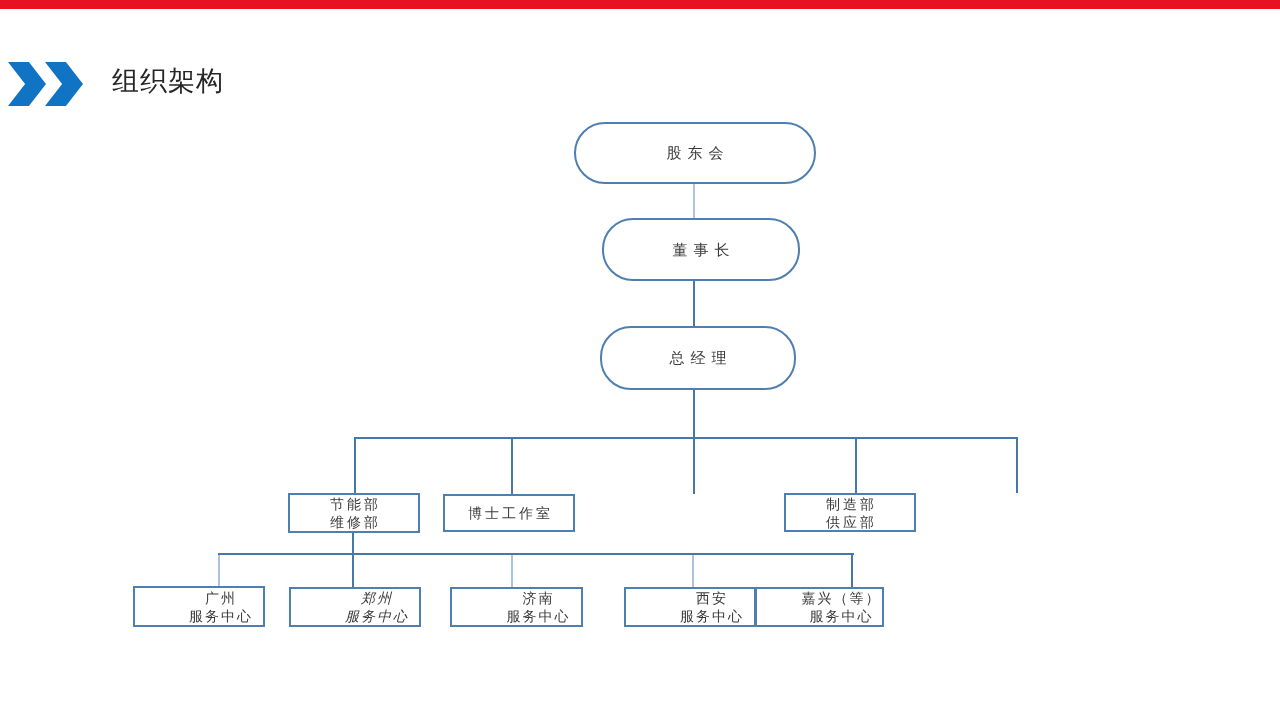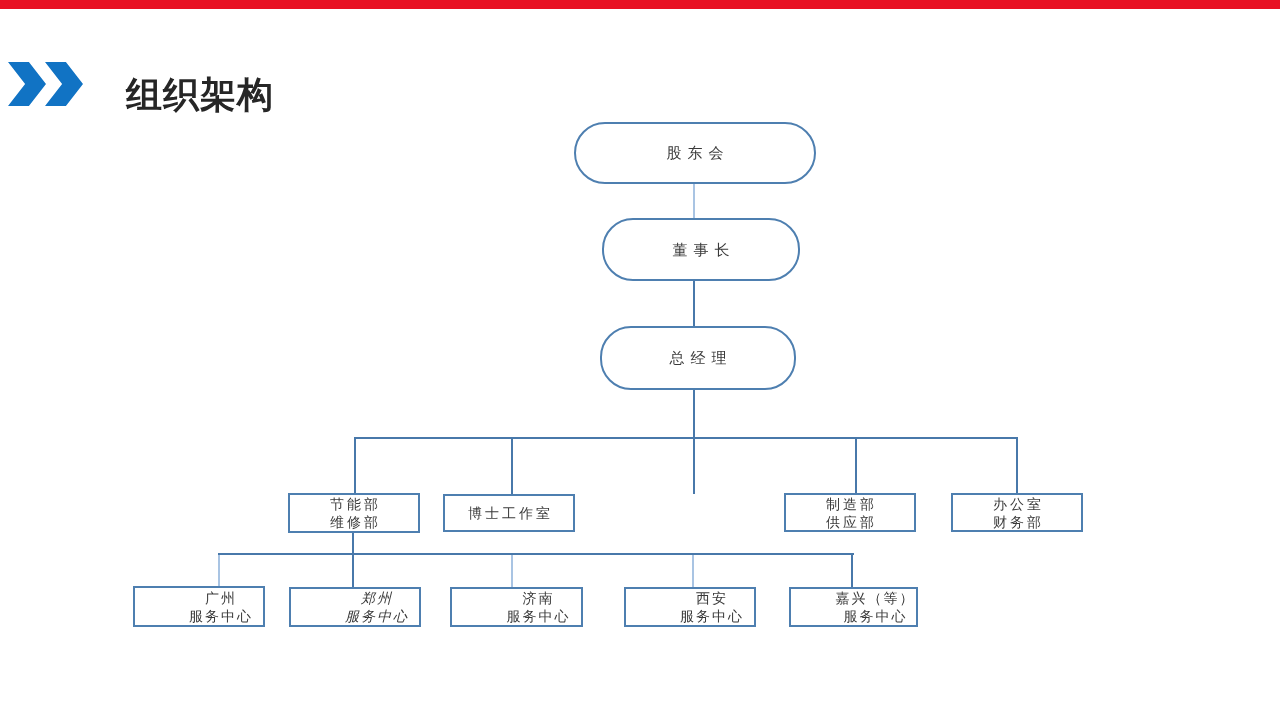--- a/index.html
+++ b/index.html
@@ -7,22 +7,22 @@
     font-family:"Liberation Sans","DejaVu Sans",sans-serif;
     --accent-blue:#1173c4; --top-bar:#e81123; --box-border:#4e7fb0;
     --box-text:#3a3a3a; --title-text:#262626; --line-dark:#4878aa; --line-light:#a9c4e3;
   }
   .stage{position:relative;width:1280px;height:720px;background:#ffffff;overflow:hidden;}
   .top-bar{position:absolute;left:0;top:0;width:1280px;height:9px;background:var(--top-bar);}
   .chevrons{position:absolute;left:8px;top:62px;width:80px;height:44px;display:flex;}
   .chev{display:block;width:38px;height:44px;background:var(--accent-blue);
     clip-path:polygon(0% 0%,55% 0%,100% 50%,55% 100%,0% 100%,45% 50%);}
   .chev + .chev{margin-left:-1px;}
-  .title{position:absolute;left:112px;top:63px;margin:14px;font-size:36px;line-height:36px;
-    font-weight:bold;color:var(--title-text);letter-spacing:1px;}
+  .title{position:absolute;left:112px;top:63px;margin:0;font-size:27px;line-height:36px;
+    font-weight:normal;color:var(--title-text);letter-spacing:1px;}
   .chart{position:absolute;left:0;top:0;width:1280px;height:720px;}
   .node{position:absolute;box-sizing:border-box;background:#fff;border:2px solid var(--box-border);
     display:flex;flex-direction:column;align-items:center;justify-content:center;
     color:var(--box-text);font-size:14px;line-height:18px;letter-spacing:3px;text-indent:3px;white-space:nowrap;}
   .node.big{font-size:15px;letter-spacing:6px;text-indent:6px;border-radius:31px;}
   .node.small{letter-spacing:2px;text-indent:2px;padding-left:42px;}
   .ln{position:absolute;background:var(--line-dark);}
   .ln.light{background:var(--line-light);}
   
   #n-shareholders{left:574px;top:122px;width:242px;height:62px;}
@@ -30,21 +30,21 @@
   #n-gm{left:600px;top:326px;width:196px;height:64px;}
   #n-energy{left:288px;top:493px;width:132px;height:40px;}
   #n-doctor{left:443px;top:494px;width:132px;height:38px;}
   #n-sales{left:626px;top:494px;width:132px;height:37px;}
   #n-manufacture{left:784px;top:493px;width:132px;height:39px;}
   #n-office{left:951px;top:493px;width:132px;height:39px;}
   #n-guangzhou{left:133px;top:586px;width:132px;height:41px;}
   #n-zhengzhou{left:289px;top:587px;width:132px;height:40px;font-style:italic;}
   #n-jinan{left:450px;top:587px;width:133px;height:40px;}
   #n-xian{left:624px;top:587px;width:132px;height:40px;}
-  #n-jiaxing{left:789px;top:587px;width:129px;height:40px;}
+  #n-jiaxing{left:755px;top:587px;width:129px;height:40px;}
 </style>
 </head>
 <body style="--accent-blue: #1173c4; --top-bar: #e81123; --box-border: #4e7fb0; --box-text: #3a3a3a; --title-text: #262626; --line-dark: #4878aa; --line-light: #a9c4e3;">
 
 <div class="stage">
   <div class="top-bar"></div>
 
   <span class="chevrons">
     <i class="chev"></i>
     <i class="chev"></i>
@@ -84,24 +84,20 @@
       <span>节能部</span>
       <span>维修部</span>
     </div>
     <div class="node" id="n-doctor">
       <span>博士工作室</span>
     </div>
     <div class="node" id="n-manufacture">
       <span>制造部</span>
       <span>供应部</span>
     </div>
-    <div class="node" id="n-office">
-      <span>办公室</span>
-      <span>财务部</span>
-    </div>
 
     <div class="node small" id="n-guangzhou">
       <span>广州</span>
       <span>服务中心</span>
     </div>
     <div class="node small" id="n-zhengzhou">
       <span>郑州</span>
       <span>服务中心</span>
     </div>
     <div class="node small" id="n-jinan">

